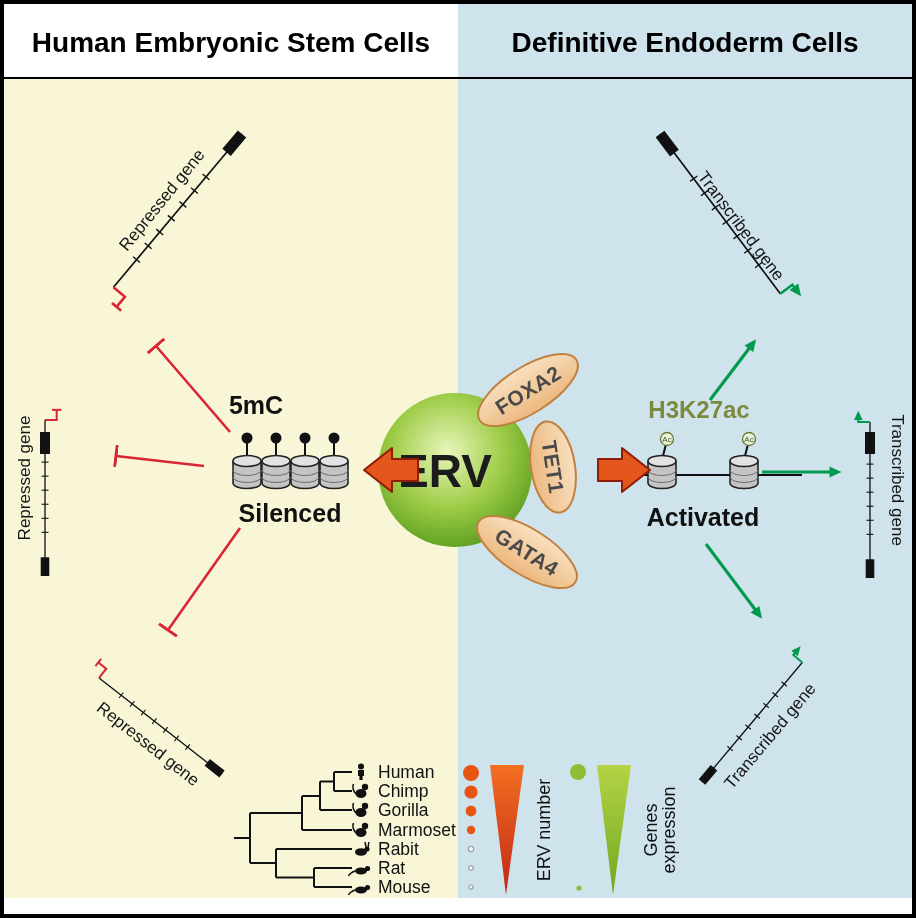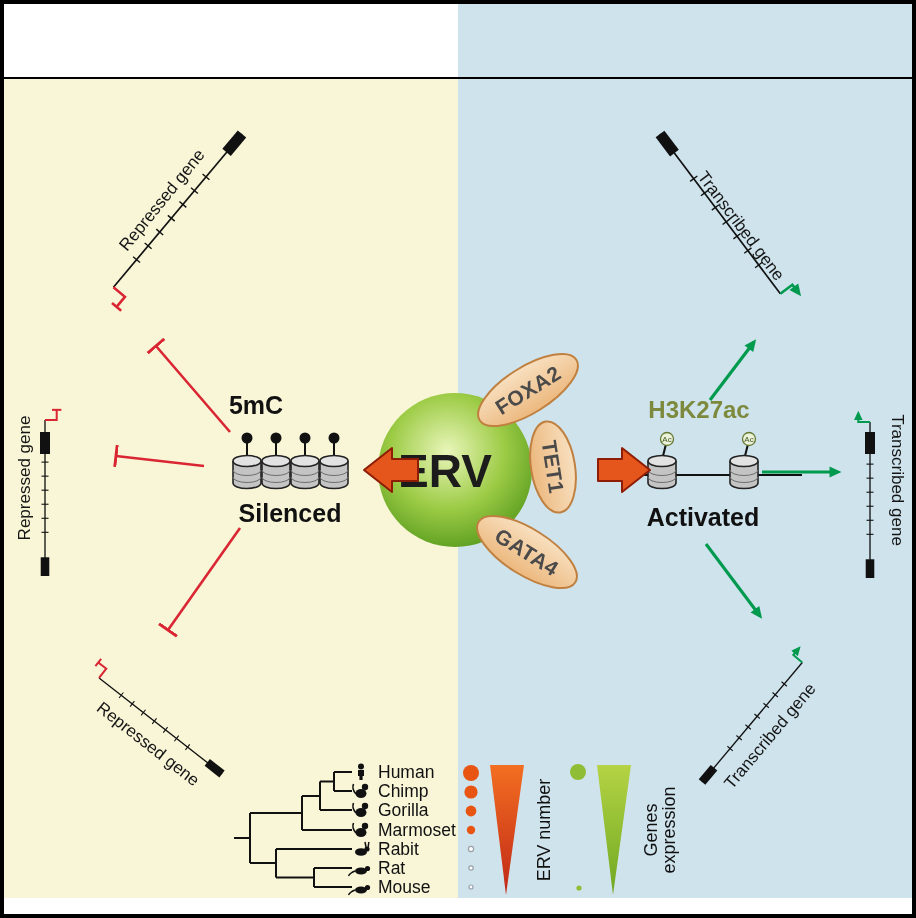--- a/index.html
+++ b/index.html
@@ -25,20 +25,22 @@
   .tree     { stroke:#111; stroke-width:2; fill:none; }
   .open-dot { fill:#fff; stroke:#98a0a8; stroke-width:1.2; }
 </style>
 </head>
 <body>
 
 <div class="frame">
   <div class="bg-right"></div>
   <div class="bg-left"></div>
   <div class="header-rule"></div>
+  <div class="title title-left">Human Embryonic Stem Cells</div>
+  <div class="title title-right">Definitive Endoderm Cells</div>
 
   <svg class="art" viewBox="0 0 908 910">
     <defs>
       <radialGradient id="g-erv" cx="45%" cy="38%" r="68%">
         <stop offset="0%" stop-color="#e9f6ba"></stop>
         <stop offset="55%" stop-color="#9ccb45"></stop>
         <stop offset="100%" stop-color="#55991c"></stop>
       </radialGradient>
       <linearGradient id="g-oval" x1="0" y1="0" x2="0" y2="1">
         <stop offset="0%" stop-color="#f8e0c0"></stop>

